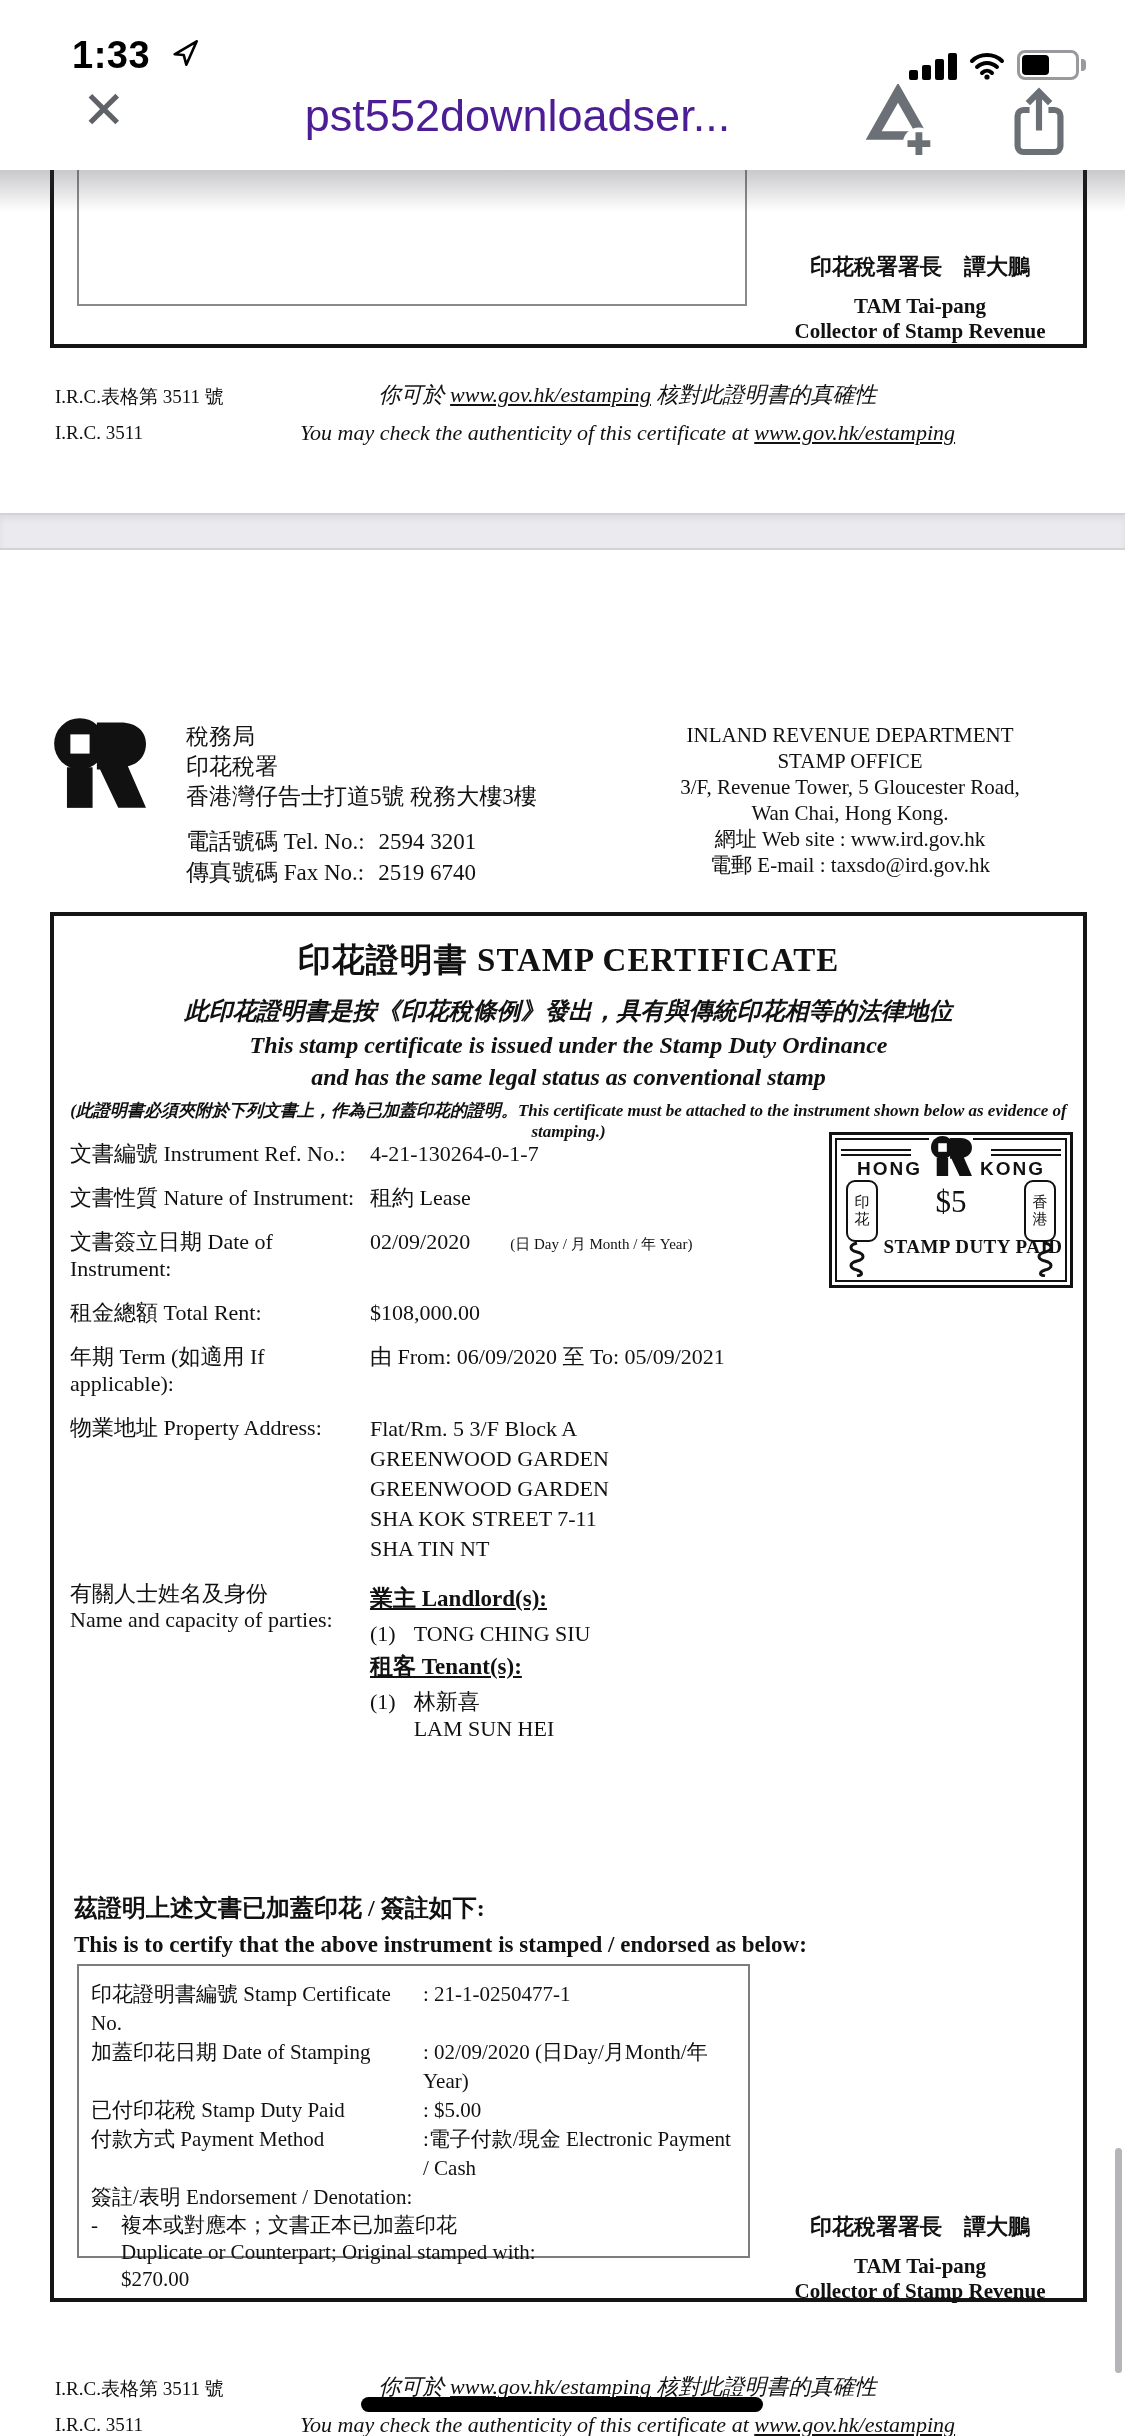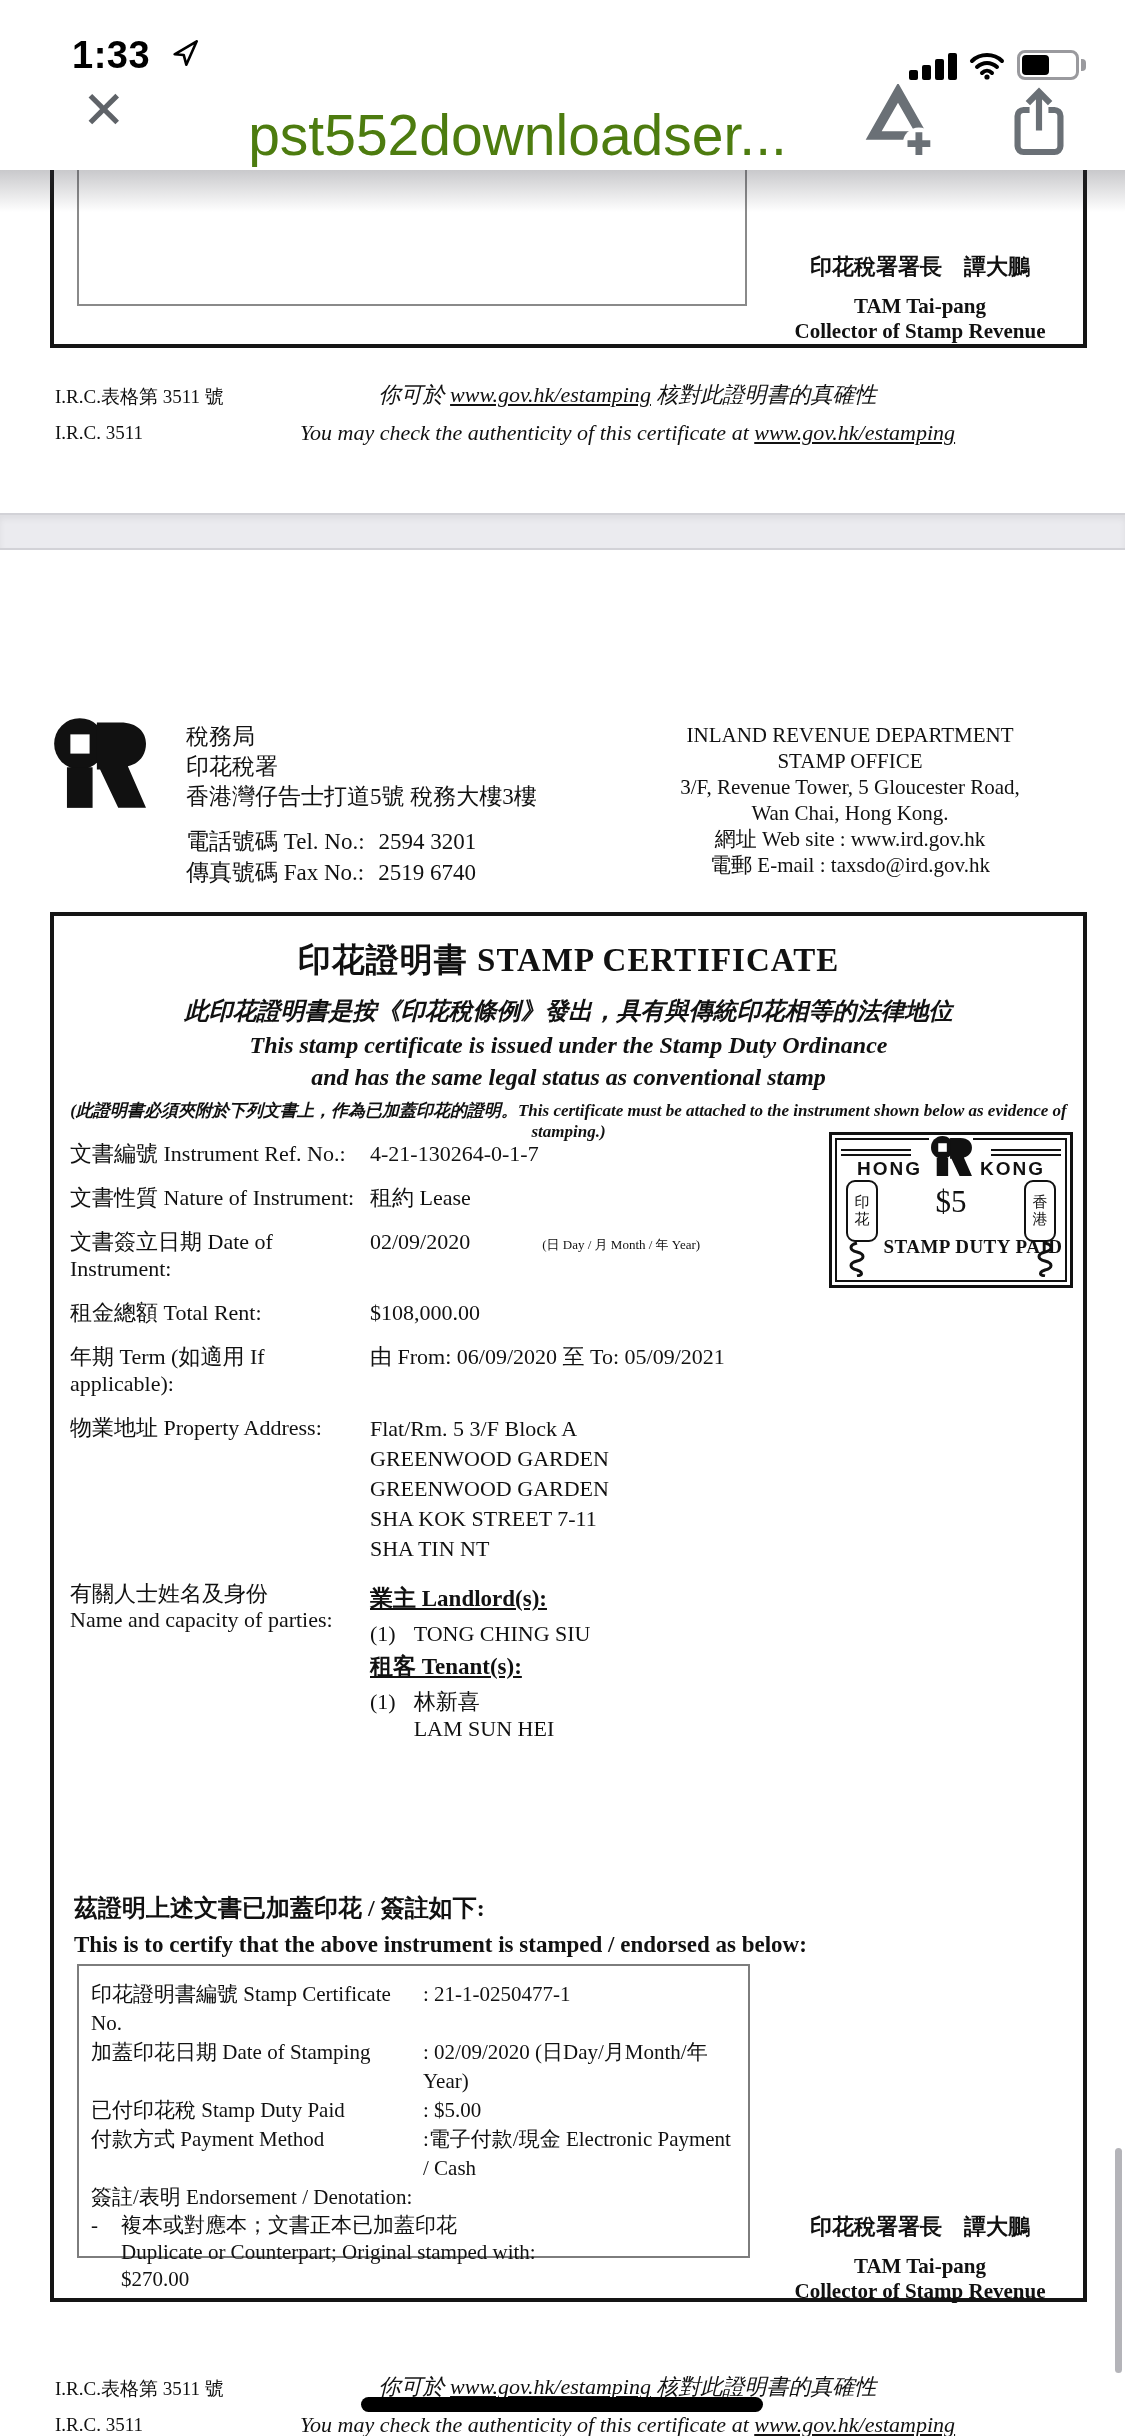--- a/index.html
+++ b/index.html
@@ -17,21 +17,21 @@
   .sig { display:flex; align-items:flex-end; gap:4px; }
   .sig i { display:block; width:9px; background:#000; border-radius:2px; }
   .batt { position:relative; width:62px; height:30px; }
   .batt .shell { position:absolute; inset:0; border:3px solid #9a9a9e; border-radius:8px; }
   .batt .fill { position:absolute; left:5px; top:5px; width:27px; height:20px; background:#000; border-radius:4px; }
   .batt .tip { position:absolute; right:-7px; top:9px; width:5px; height:12px; background:#9a9a9e; border-radius:0 4px 4px 0; }
   
   .toolbar { position:absolute; top:84px; left:0; right:0; height:86px; background:#fff; z-index:29;
              font-family:"Liberation Sans","DejaVu Sans",sans-serif; }
   .close-x { position:absolute; left:82px; top:-4px; font-size:52px; color:#5f6368; font-weight:400; cursor:pointer; }
-  .tb-title { position:absolute; left:210px; right:300px; top:18px; font-size:57px; color:#4d7c0f;
+  .tb-title { position:absolute; left:210px; right:300px; top:6px; font-size:45px; color:#4c1d95;
               white-space:nowrap; overflow:hidden; text-align:center; }
   .drive-btn { position:absolute; left:860px; top:-10px; width:76px; height:86px; }
   .share-btn { position:absolute; left:1008px; top:2px; width:62px; height:72px; }
   .top-shadow { position:absolute; top:170px; left:0; right:0; height:42px; z-index:20; pointer-events:none;
                 background:linear-gradient(to bottom, rgba(60,60,70,0.28), rgba(60,60,70,0)); }
   
   .box1 { position:absolute; left:50px; top:150px; width:1037px; height:198px;
           border:4px solid #151515; border-top:none; background:#fff; }
   .innerbox1 { position:absolute; left:77px; top:150px; width:670px; height:156px;
                border:2px solid #8a8a8a; border-top:none; background:#fff; }
@@ -65,21 +65,21 @@
   .cert-head { position:absolute; left:60px; top:938px; width:1017px; text-align:center; }
   .cert-title { font-size:33px; font-weight:bold; letter-spacing:1px; }
   .cert-sub-zh { font-size:24px; font-weight:bold; font-style:italic; margin-top:12px; }
   .cert-sub-en { font-size:24px; font-weight:bold; font-style:italic; line-height:28px; margin-top:4px; }
   .cert-note { font-size:17px; font-weight:bold; font-style:italic; margin-top:8px; }
   
   .fields { position:absolute; left:70px; top:1140px; width:760px; font-size:22px; }
   .frow { display:flex; margin-bottom:17px; line-height:27px; }
   .frow .fl { width:300px; flex:0 0 300px; }
   .frow .fv { flex:1; }
-  .dnote { font-size:13px; margin-left:72px; white-space:nowrap; }
+  .dnote { font-size:15px; margin-left:40px; white-space:nowrap; }
   .addr-lines div { line-height:30px; }
   .parties { display:flex; }
   .parties .fl { width:300px; flex:0 0 300px; font-size:22px; line-height:26px; }
   .phead { font-weight:bold; text-decoration:underline; font-size:23px; margin:2px 0 6px; }
   .pentry { display:flex; gap:18px; line-height:27px; margin-bottom:4px; }
   
   .stampbox { position:absolute; left:829px; top:1132px; width:244px; height:156px; border:3px solid #111; background:#fff; }
   .stampinner { position:absolute; inset:3px; border:2px solid #111; }
   .st-line { position:absolute; top:9px; height:7px; border-top:2px solid #111; border-bottom:2px solid #111; width:70px; }
   .st-logo { position:absolute; left:50%; top:-4px; transform:translateX(-50%); width:44px; height:40px; background:#fff; }

